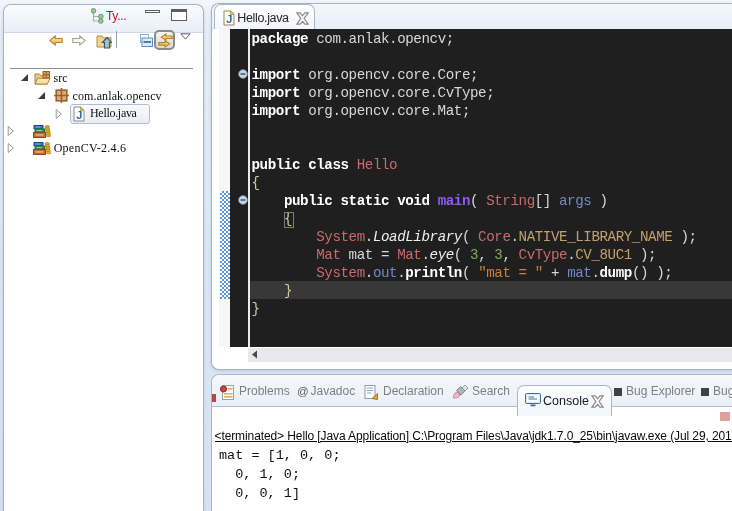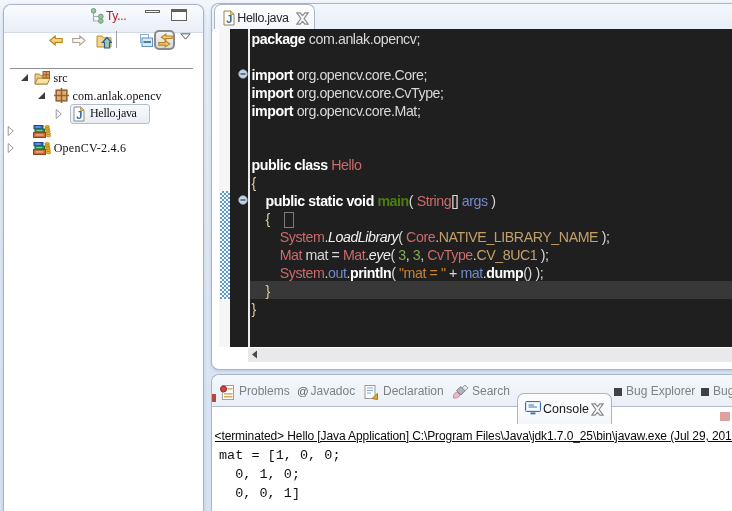--- a/index.html
+++ b/index.html
@@ -27,39 +27,39 @@
   .trow{position:absolute;font-size:12px;color:#101014;white-space:nowrap;font-family:Liberation Serif, serif;}
   
   #darkmain{left:230px;top:29px;width:502px;height:318px;background:#1f1f1f;}
   #rulerw1{left:213px;top:29px;width:6px;height:318px;background:#ffffff;}
   #rulerw2{left:219px;top:29px;width:11px;height:318px;background:#f6f6f6;}
   #hatch{left:219.5px;top:191px;width:10px;height:108px;
      background-image:conic-gradient(#5b97de 25%,#fdfdfe 0 50%,#5b97de 0 75%,#fdfdfe 0);
      background-size:4px 4px;}
   #sepline{left:248px;top:29px;width:1.5px;height:318px;background:#ebebeb;}
   #curline{left:249.5px;top:281px;width:482.5px;height:18px;background:#383838;}
-  #code{left:251.5px;top:29.5px;margin:0;font-family:Liberation Sans, sans-serif;
+  #code{left:251.5px;top:29.5px;margin:0;font-family:Liberation Mono, monospace;
         font-size:14.2px;letter-spacing:-0.422px;line-height:18px;color:#d8d8d8;}
   #code .k{color:#ffffff;font-weight:bold;}
   #code .t{color:#ca6a6a;}
   #code .mi{color:#efefef;font-style:italic;}
   #code .mb{color:#fcfcfc;font-weight:bold;}
-  #code .mn{color:#4d7c0f;font-weight:bold;text-align:right;}
+  #code .mn{color:#8b5cf6;font-weight:bold;text-align:right;}
   #code .co{color:#c2a06b;}
   #code .st{color:#ca8336;}
   #code .nu{color:#85a84f;}
   #code .va{color:#7289cc;}
   #code .br{color:#d5cb9e;}
   #matchbox{left:283.5px;top:211.5px;width:8px;height:14px;border:1px solid #7c7c7c;}
   #hscroll{left:248px;top:348px;width:484px;height:13.5px;background:#e9e9ec;}
   
   #cph{left:0;top:0;width:520px;height:31px;border-radius:8px 0 0 0;
        background:linear-gradient(#f5f8fc,#eaeff7);border-bottom:1px solid #b3bccd;}
   .btabtxt{position:absolute;font-size:12px;color:#7b8089;white-space:nowrap;top:9px;}
-  #constab{left:305px;top:18px;width:93px;height:30px;border:1px solid #aab5cb;border-bottom:none;
+  #constab{left:305px;top:10px;width:93px;height:30px;border:1px solid #aab5cb;border-bottom:none;
        border-radius:7px 7px 0 0;background:linear-gradient(#fdfdfe,#f3f6fa);text-decoration:underline;}
   #termline{left:2.5px;top:54px;font-size:12px;letter-spacing:-0.1px;color:#0a0a0c;text-decoration:underline;
        white-space:nowrap;width:518px;overflow:hidden;}
   #conout{left:7px;top:71px;margin:0;font-family:"Liberation Mono",monospace;
        font-size:13.5px;line-height:19px;color:#101014;}
 </style>
 </head>
 <body>
 <div id="root">
 

